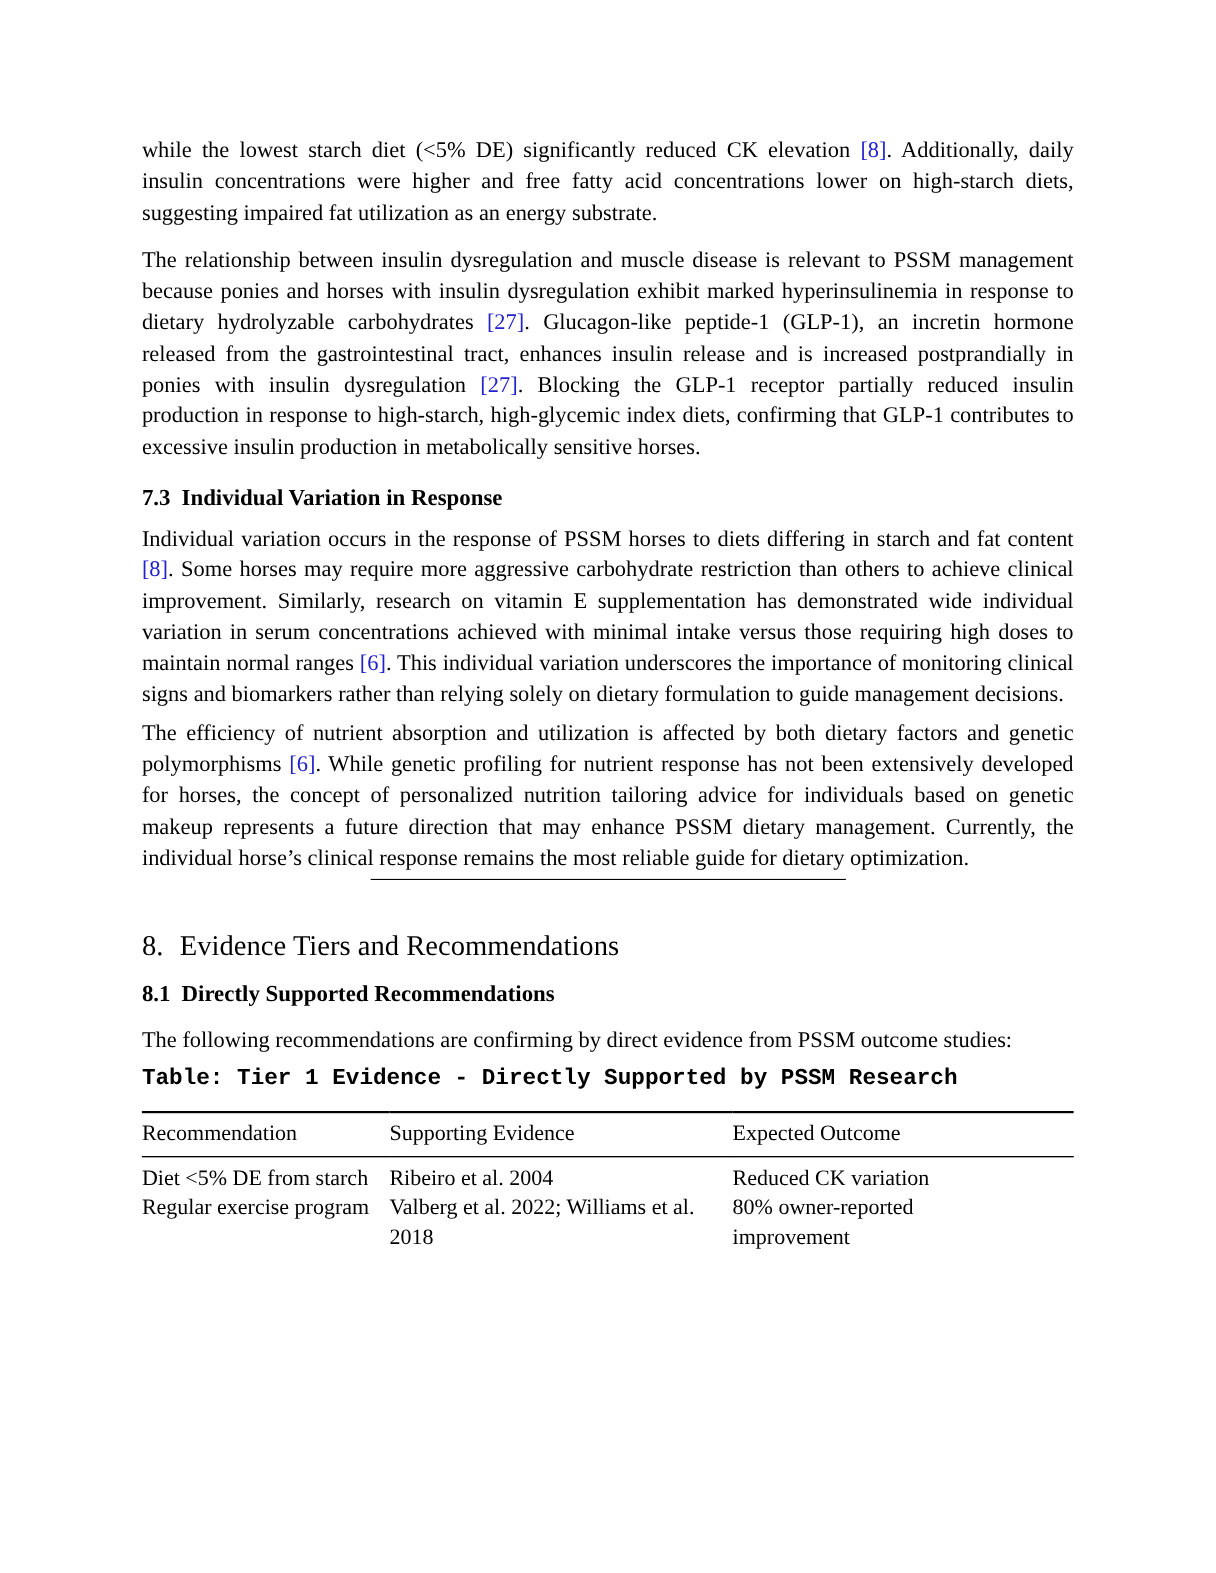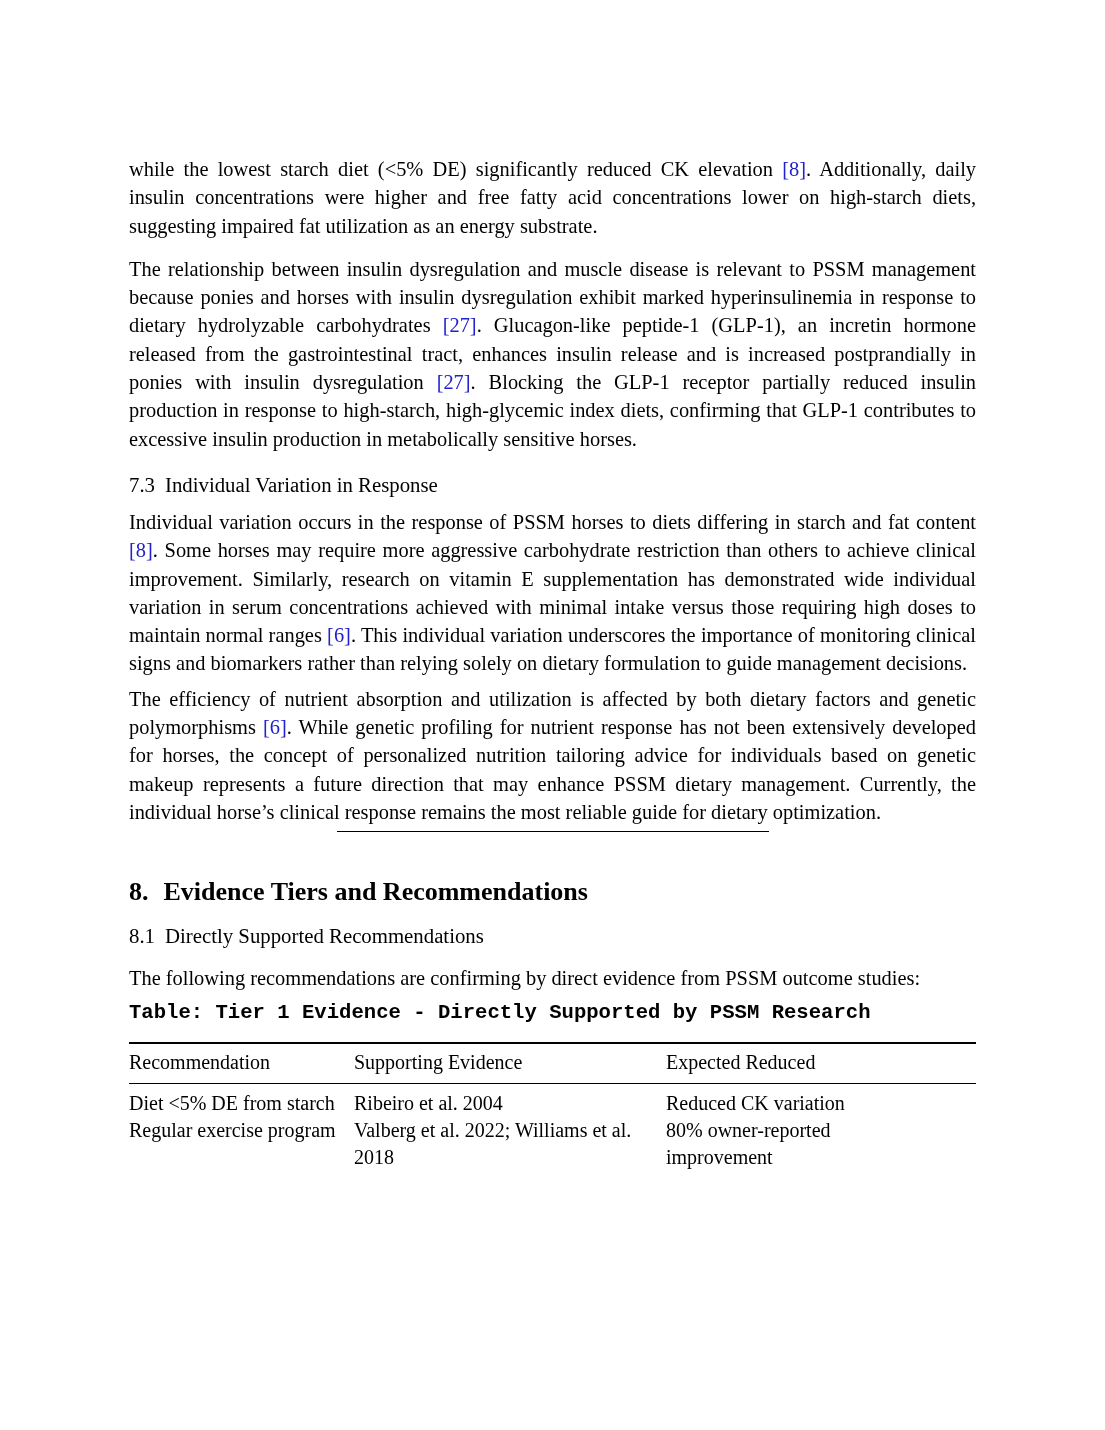--- a/index.html
+++ b/index.html
@@ -8,37 +8,36 @@
     position: relative;
     width: 1105px;
     height: 1142px;
     background: #ffffff;
     color: #000000;
     font-family: "Liberation Serif", "DejaVu Serif", serif;
     font-size: 20.4px;
     line-height: 28.3px;
     padding: 123px 129px 0 129px;
     overflow: hidden;
-    margin-top: 32px;
   }
   .par { text-align: justify; }
   .par-first { margin-top: 0; }
   .par-std { margin-top: 15px; }
   .ref { color: #2222cc; text-decoration: none; cursor: pointer; }
   .subsec {
     font-size: 20.8px;
-    font-weight: normal;
+    font-weight: bold;
     line-height: 28px;
   }
   .subsec .secnum { margin-right: 10px; }
   .h73 { margin-top: 18px; }
   .h81 { margin-top: 13px; }
   .sec {
     font-size: 26px;
-    font-weight: bold;
+    font-weight: normal;
     line-height: 34px;
     margin-top: 43px;
   }
   .sec .secnum { margin-right: 15px; }
   .hrule {
     width: 432px;
     height: 0;
     border-top: 1.6px solid #000000;
     margin: 5px auto 0 auto;
   }
@@ -111,21 +110,21 @@
   <table class="tier1">
     <colgroup>
       <col style="width:225px">
       <col style="width:312px">
       <col style="width:310px">
     </colgroup>
     <thead>
       <tr>
         <th class="c1">Recommendation</th>
         <th class="c2">Supporting Evidence</th>
-        <th class="c3">Expected Reduced</th>
+        <th class="c3">Expected Outcome</th>
       </tr>
     </thead>
     <tbody>
       <tr>
         <td class="c1">Diet &lt;5% DE from starch</td>
         <td class="c2">Ribeiro et al. 2004</td>
         <td class="c3">Reduced CK variation</td>
       </tr>
       <tr>
         <td class="c1">Regular exercise program</td>

